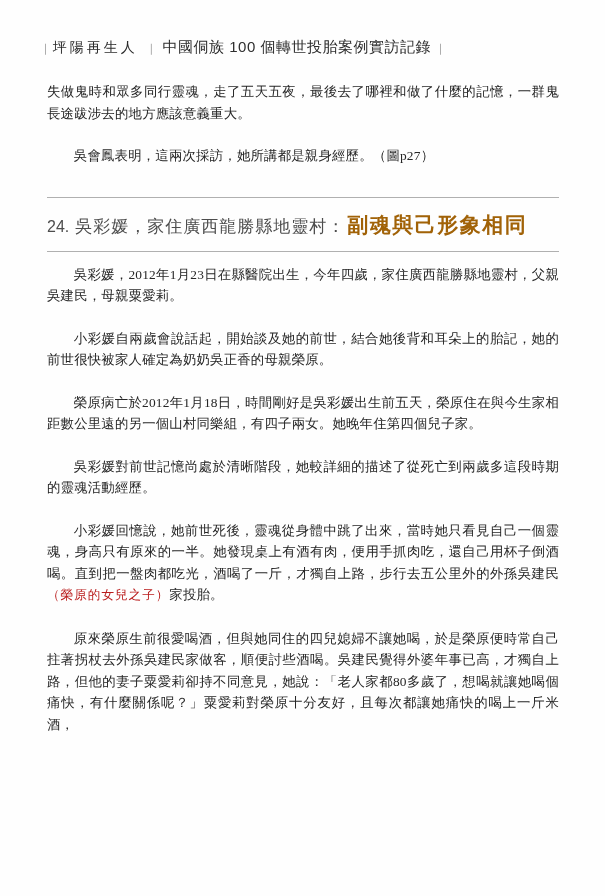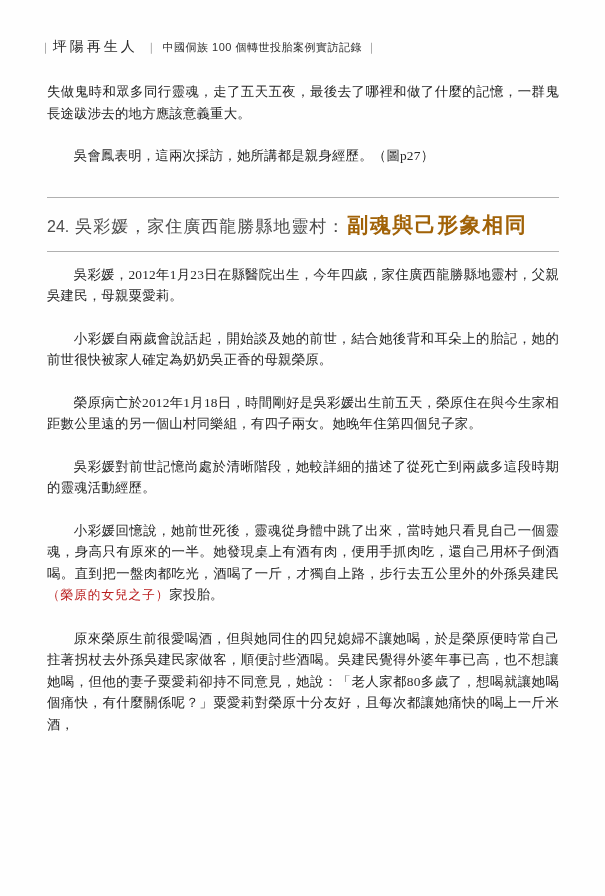--- a/index.html
+++ b/index.html
@@ -30,21 +30,21 @@
   }
   .running-head .book-title {
     font-family: "Liberation Serif", "DejaVu Serif", serif;
     font-size: 14px;
     letter-spacing: 3px;
     color: #2b2b2b;
     margin: 0 8px 0 2px;
   }
   .running-head .book-subtitle {
     font-family: "Liberation Sans", "DejaVu Sans", sans-serif;
-    font-size: 11px;
+    font-size: 15px;
     letter-spacing: 0.5px;
     color: #2e2e2e;
     margin: 0 4px 0 6px;
   }
   
   .text-column {
     position: absolute;
     top: 16px;
     left: 47px;
     width: 512px;
@@ -136,19 +136,19 @@
 
     <p class="para">小彩媛自兩歲會說話起，開始談及她的前世，結合她後背和耳朵上的胎記，她的前世很快被家人確定為奶奶吳正香的母親榮原。</p>
 
     <p class="para">榮原病亡於2012年1月18日，時間剛好是吳彩媛出生前五天，榮原住在與今生家相距數公里遠的另一個山村同樂組，有四子兩女。她晚年住第四個兒子家。</p>
 
 
     <p class="para">吳彩媛對前世記憶尚處於清晰階段，她較詳細的描述了從死亡到兩歲多這段時期的靈魂活動經歷。</p>
 
     <p class="para"><span>小彩媛回憶說，她前世死後，靈魂從身體中跳了出來，當時她只看見自己一個靈魂，身高只有原來的一半。她發現桌上有酒有肉，便用手抓肉吃，還自己用杯子倒酒喝。直到把一盤肉都吃光，酒喝了一斤，才獨自上路，步行去五公里外的外孫吳建民</span><span class="kai">（榮原的女兒之子）</span><span>家投胎。</span></p>
 
-    <p class="para">原來榮原生前很愛喝酒，但與她同住的四兒媳婦不讓她喝，於是榮原便時常自己拄著拐杖去外孫吳建民家做客，順便討些酒喝。吳建民覺得外婆年事已高，也不想讓她喝，但他的妻子粟愛莉卻持不同意見，她說：「老人家都80多歲了，想喝就讓她喝個痛快，有什麼關係呢？」粟愛莉對榮原十分友好，且每次都讓她痛快的喝上一斤米酒，</p>
+    <p class="para">原來榮原生前很愛喝酒，但與她同住的四兒媳婦不讓她喝，於是榮原便時常自己拄著拐杖去外孫吳建民家做客，順便討些酒喝。吳建民覺得外婆年事已高，才獨自上路，但他的妻子粟愛莉卻持不同意見，她說：「老人家都80多歲了，想喝就讓她喝個痛快，有什麼關係呢？」粟愛莉對榮原十分友好，且每次都讓她痛快的喝上一斤米酒，</p>
 
   </div>
 
   <div class="folio">126</div>
 
 </div>
 
 </body></html>

